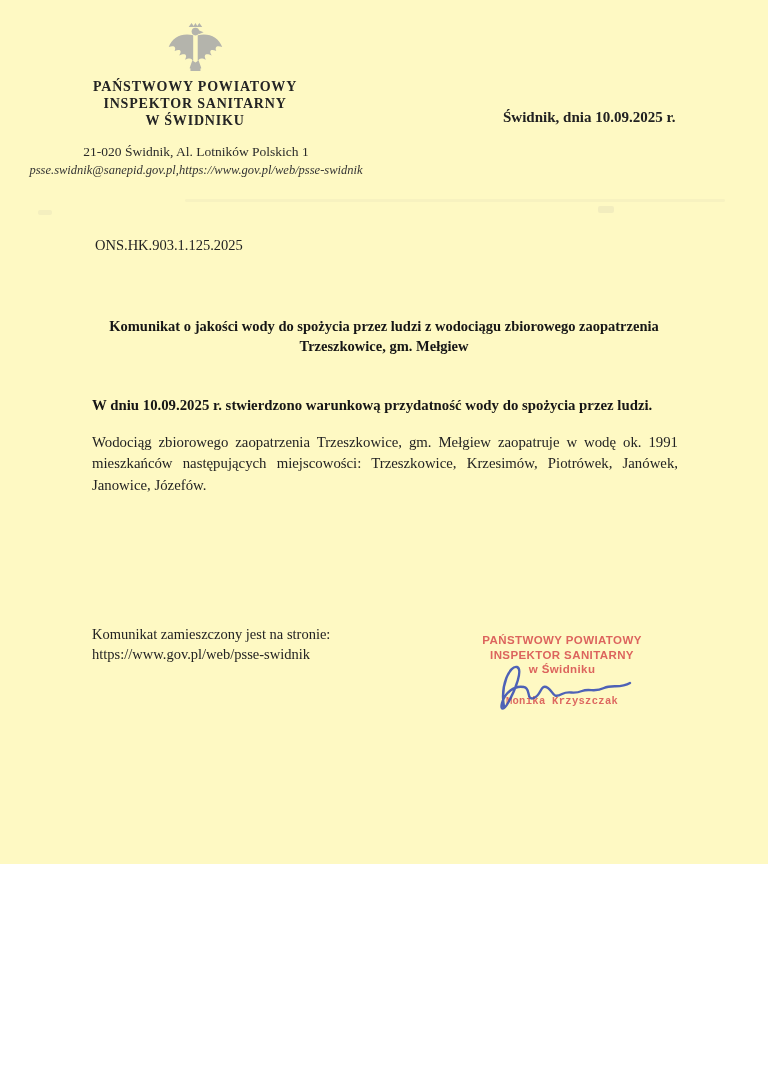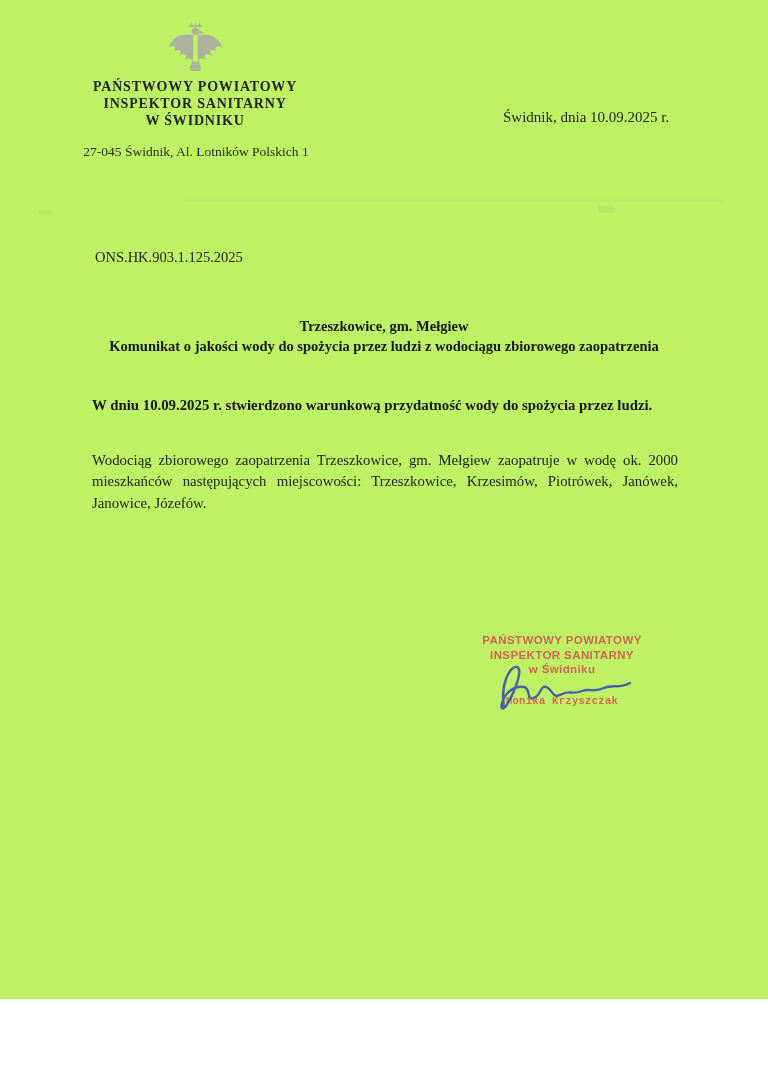--- a/index.html
+++ b/index.html
@@ -1,64 +1,64 @@
 <!DOCTYPE html>
 <html><head>
 <meta charset="utf-8">
 <style>
   html,body{margin:0;padding:0;background:#ffffff;}
   .page{
     position:relative;
     width:768px;
-    height:999px;
-    background:#bef264;
+    height:864px;
+    background:#fef9c3;
     font-family:"Liberation Serif", serif;
     color:#1f1f1f;
     overflow:hidden;
   }
   
   .letterhead{
     position:absolute; left:55px; top:20px; width:280px;
     text-align:center;
   }
   .emblem{width:58px;height:54px;margin:0 auto 4px auto;}
   .org-line{
     font-weight:bold;
     font-size:14px;
     line-height:17px;
     letter-spacing:0.8px;
     color:#242424;
   }
   .date{
     position:absolute; left:503px; top:109px;
-    font-size:15px; color:#222;
+    font-size:15px; color:#222;font-weight:bold;
   }
   .address{
     position:absolute; left:2px; top:143px; width:388px;
     text-align:center; color:#2a2a2a;
   }
   .address-line{font-size:13.5px; line-height:17.5px;}
   .contact-line{
     font-size:12.5px; font-style:italic; margin-top:2px;
     color:#333;
   }
   .ref{
-    position:absolute; left:95px; top:249px;
+    position:absolute; left:95px; top:237px;
     font-size:14.5px; color:#222;
   }
   .title{
     position:absolute; left:60px; top:316px; width:648px;
     text-align:center; font-weight:bold; font-size:14.5px;
     line-height:20px; color:#161616;
   }
   .body{
     position:absolute; left:92px; top:395px; width:586px;
     font-size:14.8px; line-height:21.5px; color:#222;
   }
-  .statement{font-weight:bold; margin:0 0 33px 0; color:#161616;}
+  .statement{font-weight:bold; margin:0 0 15px 0; color:#161616;}
   .para{margin:0 0 13px 0; text-align:justify;}
   .footer-note{
     position:absolute; left:92px; top:624px; width:400px;
     font-size:14.5px; line-height:20px; color:#222;
   }
   
   .stamp{
     position:absolute; left:472px; top:633px; width:180px;
     text-align:center;
   }
@@ -102,35 +102,40 @@
       </svg>
     </div>
     <div class="org-line">PAŃSTWOWY  POWIATOWY</div>
     <div class="org-line">INSPEKTOR SANITARNY</div>
     <div class="org-line">W ŚWIDNIKU</div>
   </div>
 
   <div class="date">Świdnik, dnia 10.09.2025 r.</div>
 
   <div class="address">
-    <div class="address-line">27-045 Świdnik, Al. Lotników Polskich 1</div>
+    <div class="address-line">21-020 Świdnik, Al. Lotników Polskich 1</div>
+    <div class="contact-line">psse.swidnik@sanepid.gov.pl,https://www.gov.pl/web/psse-swidnik</div>
   </div>
 
   <div class="ref">ONS.HK.903.1.125.2025</div>
 
   <div class="title">
+    <div>Komunikat o jakości wody do spożycia przez ludzi z wodociągu zbiorowego zaopatrzenia</div>
     <div>Trzeszkowice, gm. Mełgiew</div>
-    <div>Komunikat o jakości wody do spożycia przez ludzi z wodociągu zbiorowego zaopatrzenia</div>
   </div>
 
   <div class="body">
     <p class="statement">W dniu 10.09.2025 r. stwierdzono warunkową przydatność wody do spożycia przez ludzi.</p>
-    <p class="para">Wodociąg zbiorowego zaopatrzenia Trzeszkowice, gm. Mełgiew zaopatruje w wodę ok. 2000 mieszkańców następujących miejscowości: Trzeszkowice, Krzesimów, Piotrówek, Janówek, Janowice, Józefów.</p>
+    <p class="para">Wodociąg zbiorowego zaopatrzenia Trzeszkowice, gm. Mełgiew zaopatruje w wodę ok. 1991 mieszkańców następujących miejscowości: Trzeszkowice, Krzesimów, Piotrówek, Janówek, Janowice, Józefów.</p>
   </div>
 
+  <div class="footer-note">
+    <div>Komunikat zamieszczony jest na stronie:</div>
+    <div>https://www.gov.pl/web/psse-swidnik</div>
+  </div>
 
   <div class="stamp" id="stamp">
     <div class="stamp-line" style="color: rgb(216, 80, 80);">PAŃSTWOWY  POWIATOWY</div>
     <div class="stamp-line" style="color: rgb(216, 80, 80);">INSPEKTOR  SANITARNY</div>
     <div class="stamp-line" style="color: rgb(216, 80, 80);">w Świdniku</div>
     <div class="stamp-name" style="color: rgb(216, 80, 80);">Monika Krzyszczak</div>
     <svg class="signature" id="signature" viewBox="0 0 150 66" aria-hidden="true">
       <path d="M14 52 C10 30 20 10 27 12 C33 14 26 34 18 48 C14 55 10 56 12 48 C15 38 24 30 34 32 C41 33 36 46 44 43 C52 40 50 28 58 33 C64 37 62 44 72 39 C80 35 82 40 92 36 C100 33 104 38 114 33 C122 29 130 34 140 28" fill="none" stroke-width="2.4" stroke-linecap="round" opacity="0.9" stroke="#3b51b5"></path>
     </svg>
   </div>

